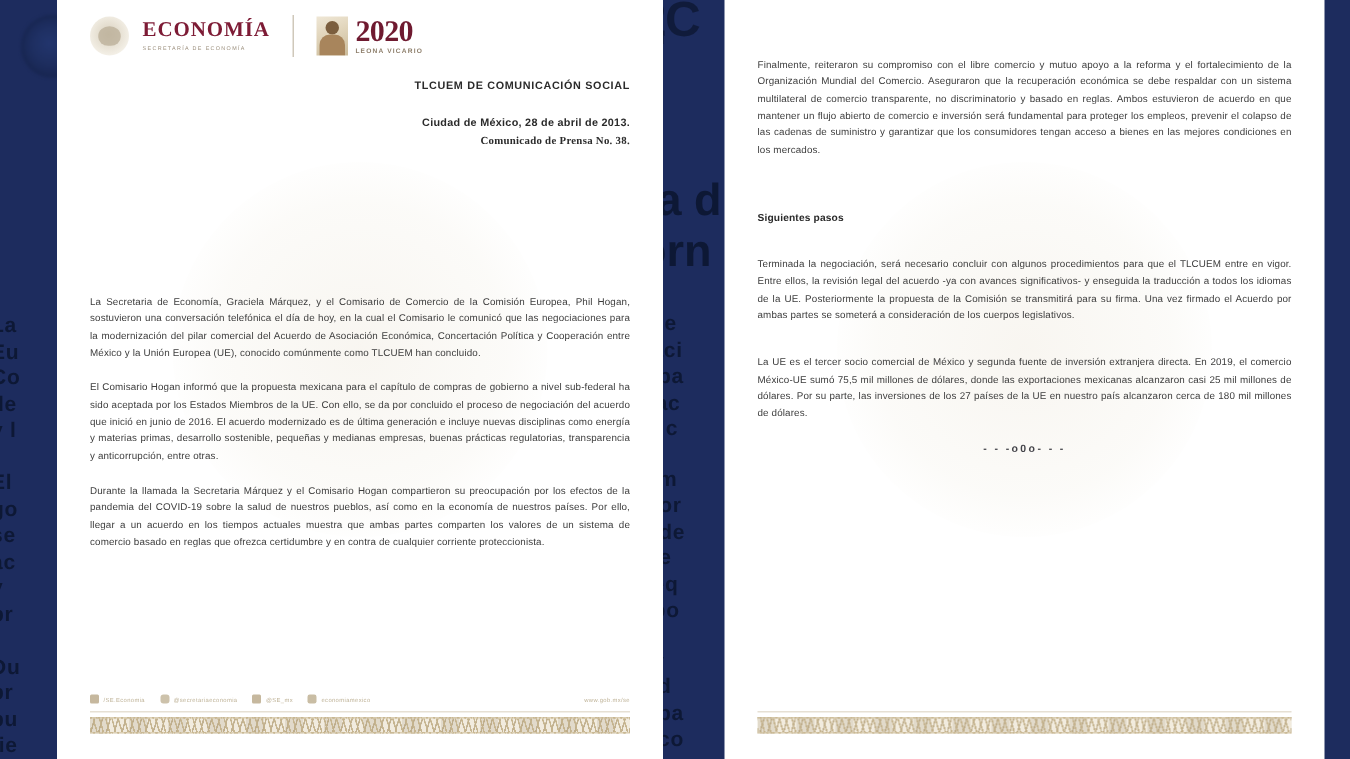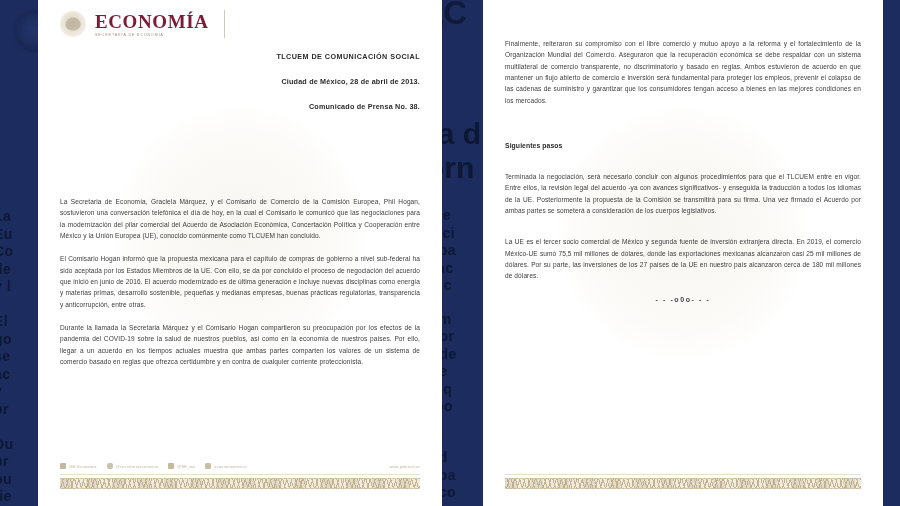--- a/index.html
+++ b/index.html
@@ -67,21 +67,21 @@
     background:radial-gradient(circle at 48% 46%, #d8cfbd 0%, #e8e2d5 42%, #f3efe6 70%, #ffffff 100%);
     position:relative;flex:none;
   }
   .eagle-seal:after{
     content:"";position:absolute;left:50%;top:50%;transform:translate(-50%,-50%);
     width:15px;height:13px;border-radius:50% 50% 45% 45%;
     background:#b9ae97;opacity:.75;
   }
   .brand-wordmark{
     font-family:"Liberation Serif", serif;
-    font-size:19px;letter-spacing:.6px;color:#7d1b35;font-weight:700;line-height:1;
+    font-size:14px;letter-spacing:.6px;color:#7d1b35;font-weight:700;line-height:1;
   }
   .brand-sub{
     font-size:3.6px;letter-spacing:.9px;color:#9b8f7d;margin-top:2px;
     font-family:"Liberation Sans", sans-serif;
   }
   .brand-divider{width:1px;height:28px;background:#cfc8ba;margin:0 6px;}
   .leona-block{display:flex;align-items:center;gap:5px;}
   .leona-portrait{
     width:21px;height:26px;flex:none;
     background:linear-gradient(160deg,#efe7d6 0%,#e2d6bd 40%,#cbbb9a 100%);
@@ -100,21 +100,21 @@
     font-family:"Liberation Serif", serif;font-weight:700;font-size:20px;color:#6f1a30;letter-spacing:-.4px;
   }
   .leona-name{
     font-size:4.4px;letter-spacing:.8px;color:#8d7e6a;margin-top:1px;font-weight:700;
   }
 
   
   .hdr-lines{position:absolute;right:22px;top:52px;text-align:right;}
   .hdr-office{font-size:7.2px;font-weight:700;color:#2b2b2b;letter-spacing:.45px;}
   .hdr-city{font-size:7.2px;font-weight:700;color:#2b2b2b;margin-top:16px;letter-spacing:.2px;}
-  .hdr-num{font-size:7.2px;font-weight:700;color:#2b2b2b;margin-top:16px;letter-spacing:.2px;}
+  .hdr-num{font-size:7.2px;font-weight:700;color:#2b2b2b;margin-top:4px;letter-spacing:.2px;font-family:Liberation Serif, serif;}
 
   
   .doc-title{
     position:absolute;left:44px;right:44px;top:139px;text-align:center;
     font-size:10.2px;font-weight:700;color:#1b1b1b;line-height:1.42;letter-spacing:.05px;
   }
 
   
   .body-col{position:absolute;left:22px;right:22px;top:196px;}
   .body-col.right-col{top:38px;}
@@ -222,20 +222,27 @@
   <div class="page-inner">
     <div class="page-watermark"></div>
 
     <div class="masthead">
       <div class="eagle-seal"></div>
       <div>
         <div class="brand-wordmark">ECONOMÍA</div>
         <div class="brand-sub">SECRETARÍA DE ECONOMÍA</div>
       </div>
       <div class="brand-divider"></div>
+      <div class="leona-block">
+        <div class="leona-portrait"></div>
+        <div class="leona-text">
+          <div class="leona-year">2020</div>
+          <div class="leona-name">LEONA VICARIO</div>
+        </div>
+      </div>
     </div>
 
     <div class="hdr-lines">
       <div class="hdr-office">TLCUEM DE COMUNICACIÓN SOCIAL</div>
       <div class="hdr-city">Ciudad de México, 28 de abril de 2013.</div>
       <div class="hdr-num">Comunicado de Prensa No. 38.</div>
     </div>
 
 
     <div class="body-col">

